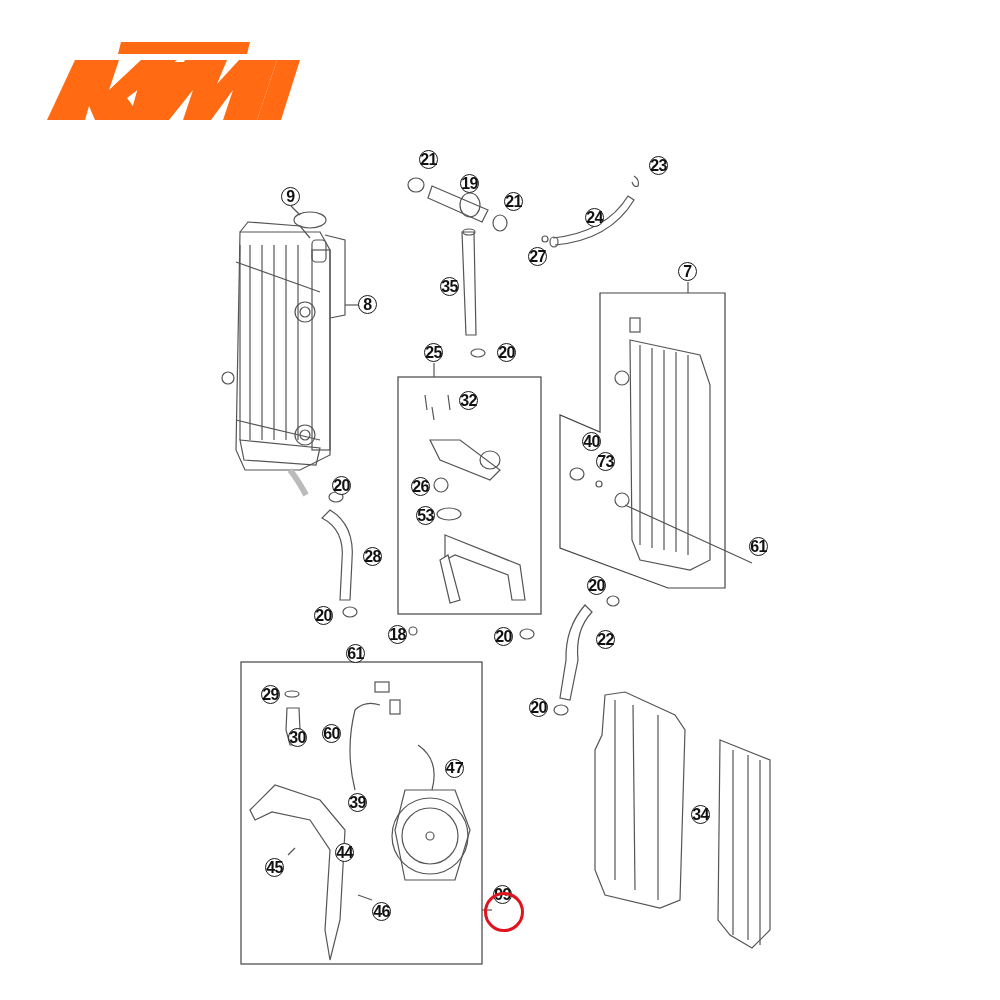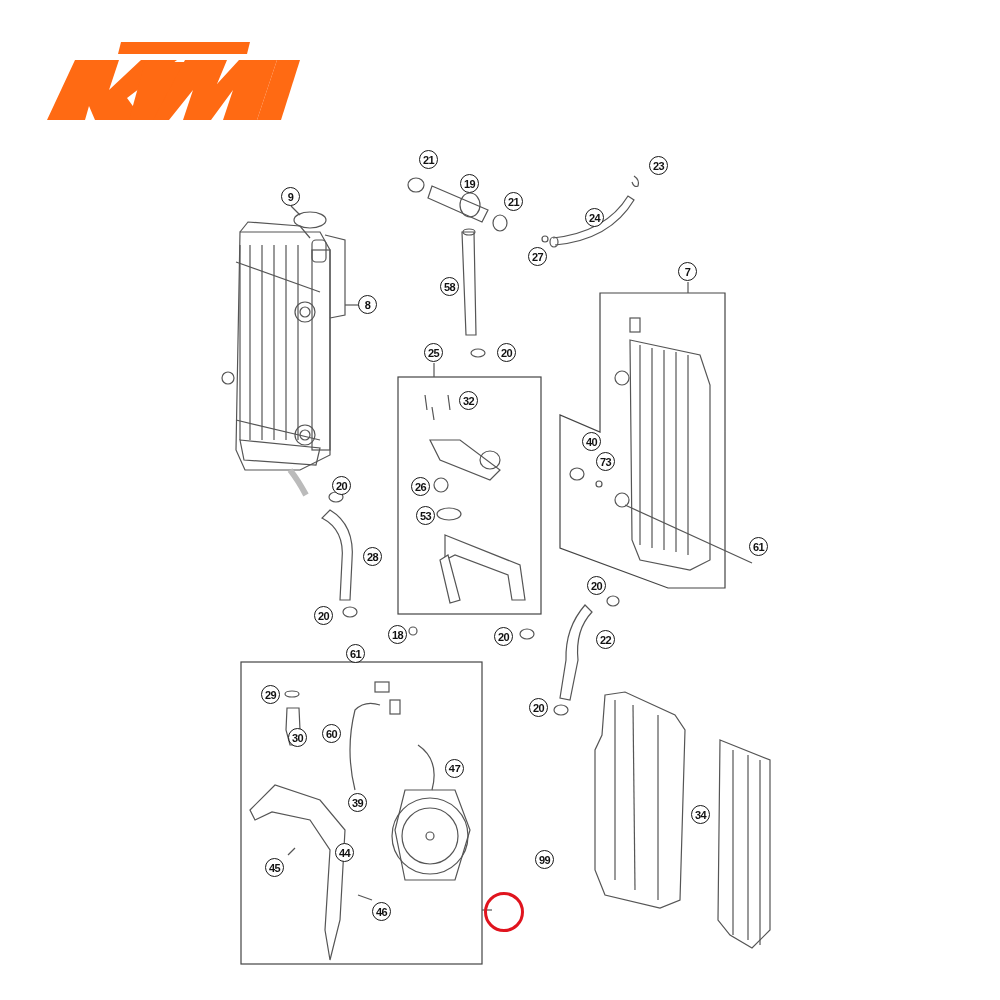--- a/index.html
+++ b/index.html
@@ -1,20 +1,20 @@
 <!DOCTYPE html>
 <html><head>
 <meta charset="utf-8">
 <style>
   html,body{margin:0;padding:0;background:#ffffff;}
   body{width:1000px;height:1000px;position:relative;overflow:hidden;font-family:"Liberation Sans",sans-serif;}
   .logo{position:absolute;left:45px;top:40px;width:255px;height:82px;}
   .diagram{position:absolute;left:0;top:0;width:1000px;height:1000px;}
   .callout{position:absolute;width:19px;height:19px;border:1.6px solid #1a1a1a;border-radius:50%;
-    display:flex;align-items:center;justify-content:center;font-size:11px;font-weight:bold;color:#111;
+    display:flex;align-items:center;justify-content:center;font-size:16px;font-weight:bold;color:#111;
     background:#fff;box-sizing:border-box;letter-spacing:-0.6px;font-family:"Liberation Sans",sans-serif;}
   .highlight{position:absolute;border:3px solid #e0141e;border-radius:50%;box-sizing:border-box;}
 </style>
 </head>
 <body>
 
 <svg class="logo" viewBox="0 0 255 82">
   <polygon fill="#ff6a13" points="76,2 205,2 202,14 73,14"></polygon>
   <polygon fill="#ff6a13" points="30,20 74,20 64,50 96,20 132,20 82,58 98,80 50,80 44,66 40,80 2,80"></polygon>
   <polygon fill="#ff6a13" points="100,22 140,22 122,80 84,80"></polygon>
@@ -141,21 +141,21 @@
 
 <div id="callouts">
     <div class="callout" style="left: 281px; top: 187px;">9</div>
     <div class="callout" style="left: 358px; top: 295px;">8</div>
     <div class="callout" style="left: 419px; top: 150px;">21</div>
     <div class="callout" style="left: 460px; top: 174px;">19</div>
     <div class="callout" style="left: 504px; top: 192px;">21</div>
     <div class="callout" style="left: 649px; top: 156px;">23</div>
     <div class="callout" style="left: 585px; top: 208px;">24</div>
     <div class="callout" style="left: 528px; top: 247px;">27</div>
-    <div class="callout" style="left: 440px; top: 277px;">58</div>
+    <div class="callout" style="left: 440px; top: 277px;">35</div>
     <div class="callout" style="left: 678px; top: 262px;">7</div>
     <div class="callout" style="left: 424px; top: 343px;">25</div>
     <div class="callout" style="left: 497px; top: 343px;">20</div>
     <div class="callout" style="left: 459px; top: 391px;">32</div>
     <div class="callout" style="left: 569px; top: 432px; margin-left: 13px;">40</div>
     <div class="callout" style="left: 596px; top: 452px;">73</div>
     <div class="callout" style="left: 411px; top: 477px;">26</div>
     <div class="callout" style="left: 416px; top: 506px;">53</div>
     <div class="callout" style="left: 749px; top: 537px;">61</div>
     <div class="callout" style="left: 332px; top: 476px;">20</div>
@@ -169,16 +169,16 @@
     <div class="callout" style="left: 346px; top: 644px;">61</div>
     <div class="callout" style="left: 261px; top: 685px;">29</div>
     <div class="callout" style="left: 260px; top: 728px; margin-left: 28px;">30</div>
     <div class="callout" style="left: 322px; top: 724px;">60</div>
     <div class="callout" style="left: 445px; top: 759px; font-family: Liberation Mono, monospace;">47</div>
     <div class="callout" style="left: 348px; top: 793px;">39</div>
     <div class="callout" style="left: 335px; top: 843px;">44</div>
     <div class="callout" style="left: 265px; top: 858px;">45</div>
     <div class="callout" style="left: 372px; top: 902px;">46</div>
     <div class="callout" style="left: 691px; top: 805px;">34</div>
-    <div class="callout" style="left: 493px; top: 850px; margin-left: 42px;">99</div>
+    <div class="callout" style="left: 493px; top: 885px;">99</div>
   </div>
 
 <div class="highlight" style="left:484px;top:892px;width:40px;height:40px;"></div>
 
 </body></html>

